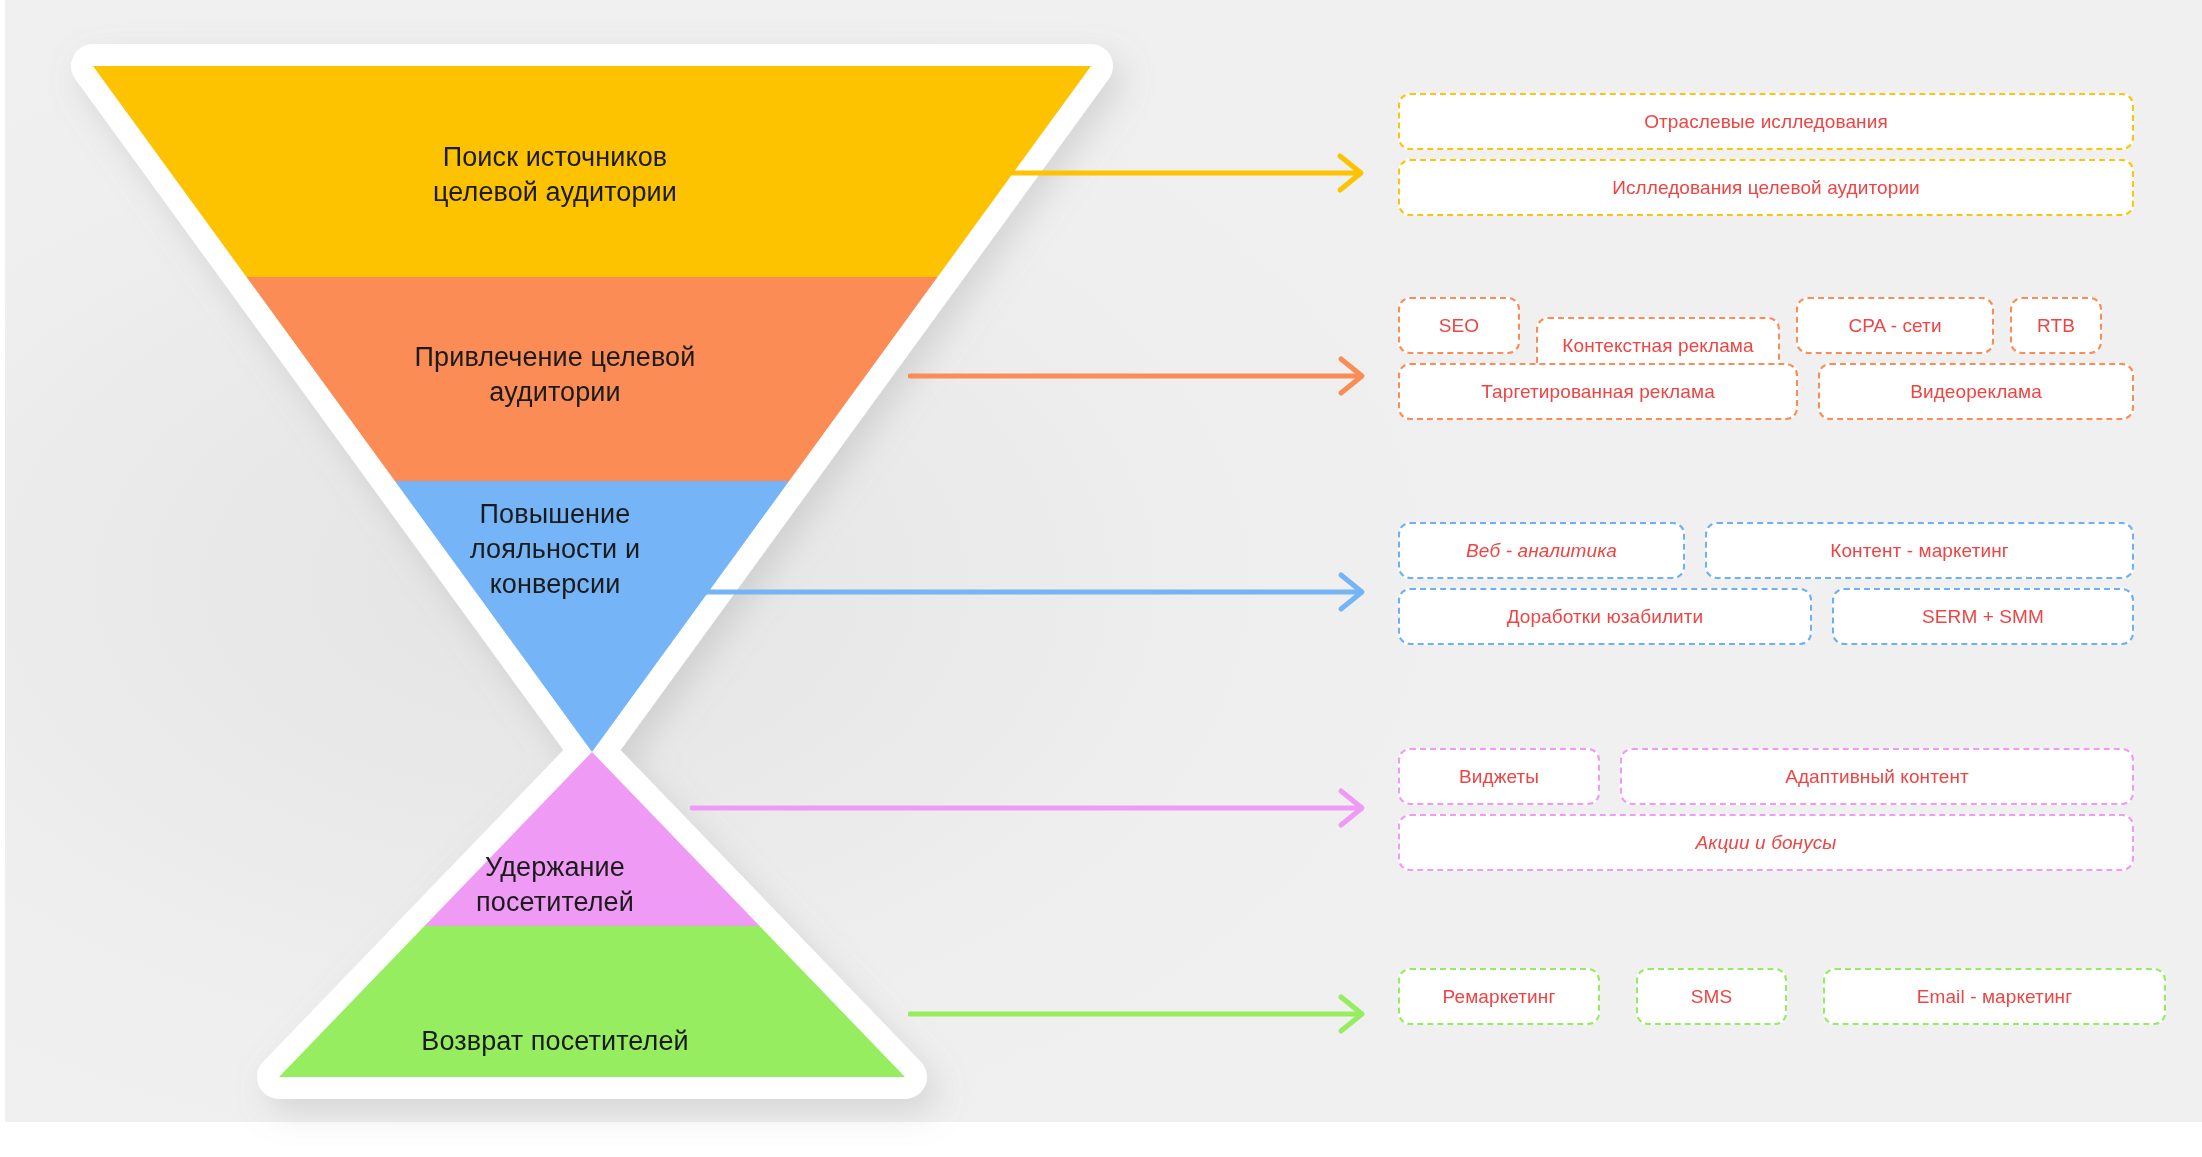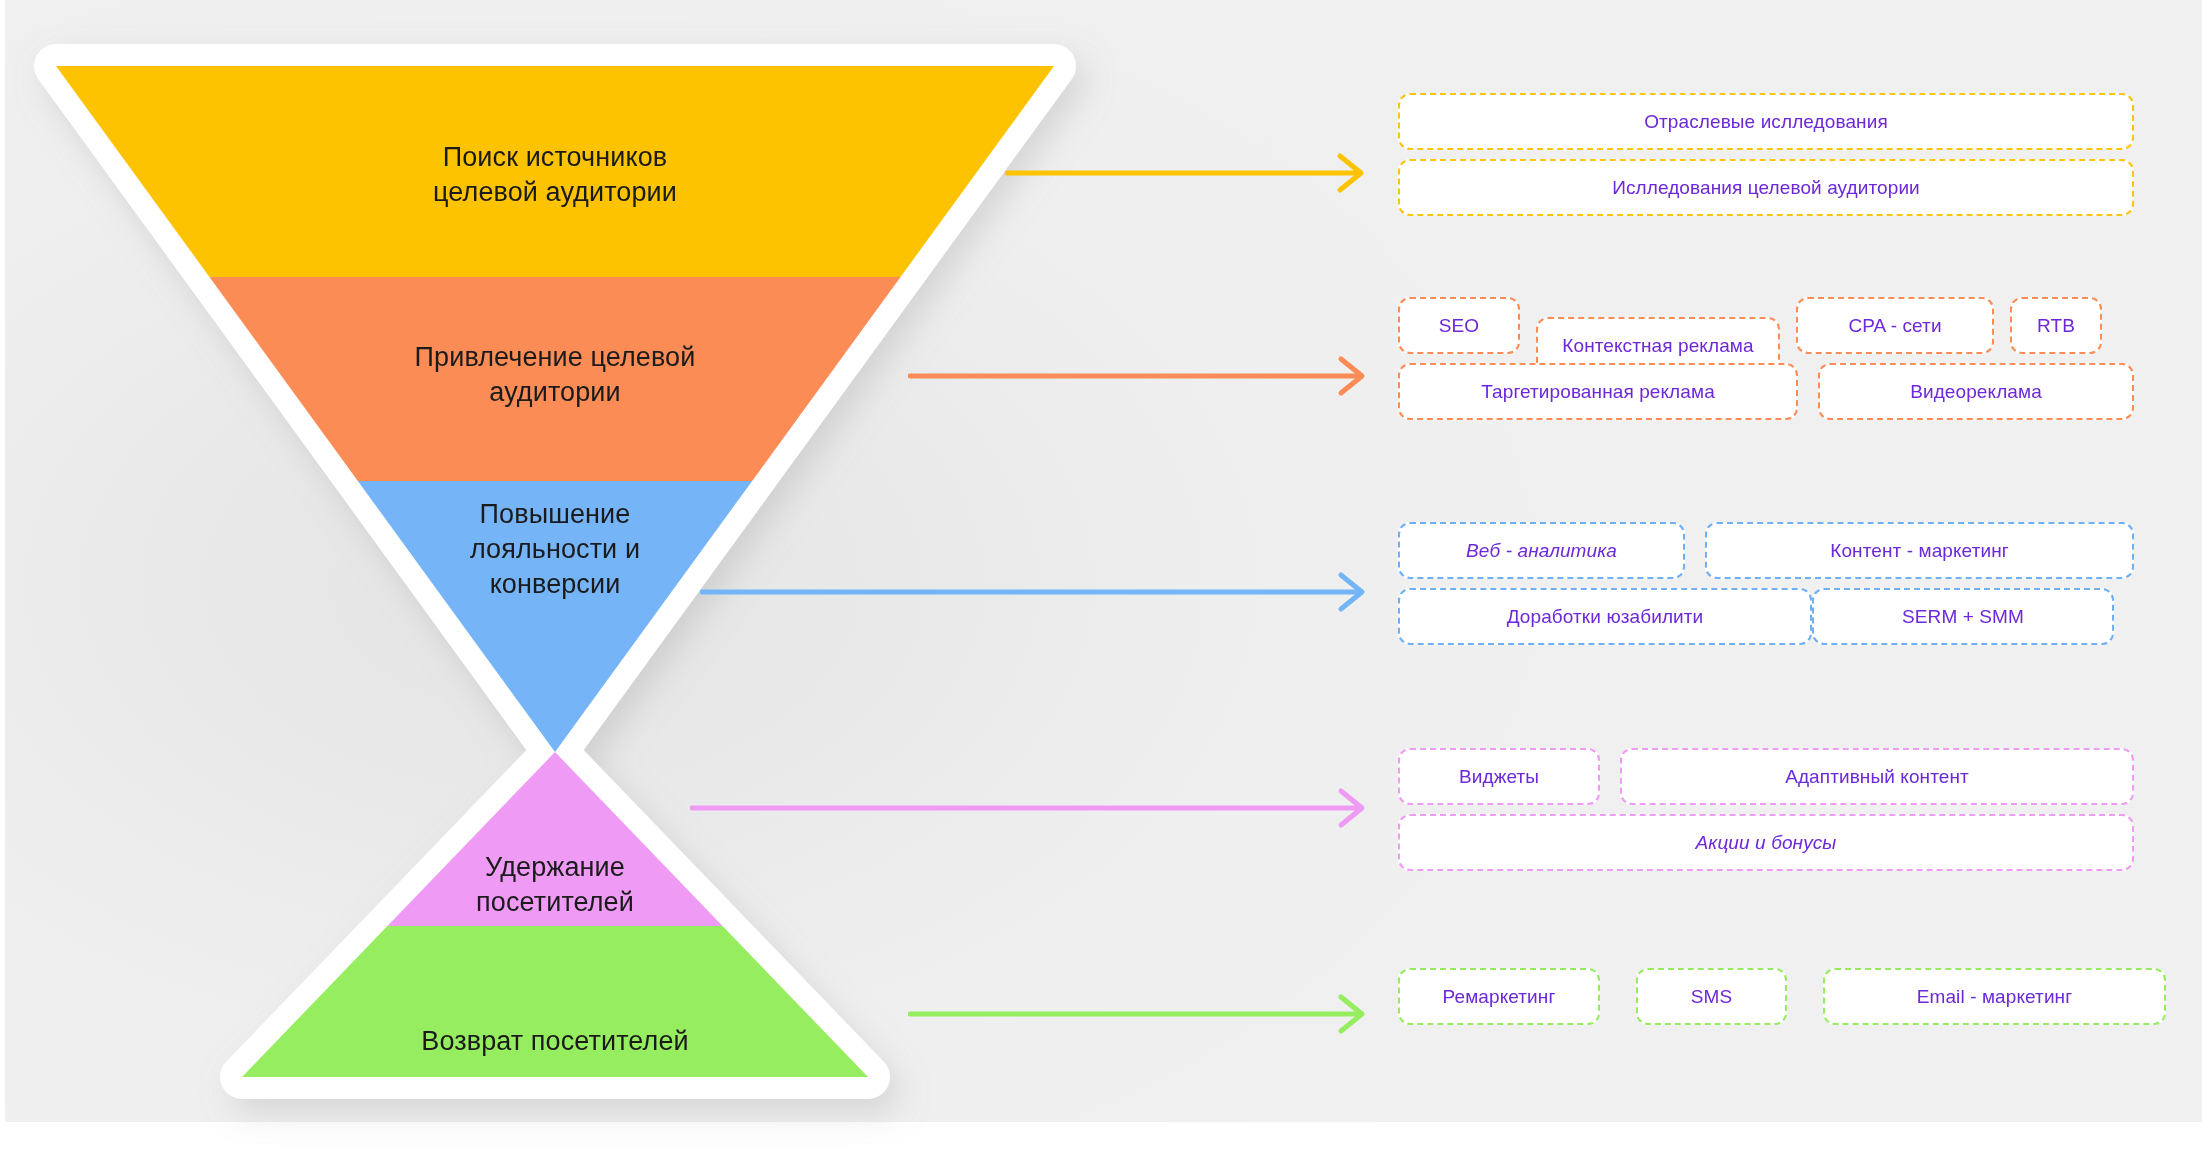--- a/index.html
+++ b/index.html
@@ -22,20 +22,21 @@
     background:
       radial-gradient(ellipse 1200px 760px at 24% 52%, #e4e4e4 0%, #eaeaea 36%, #efefef 62%, #f0f0f0 100%);
   }
 
   
   #funnel{
     position:absolute;
     left:0px; top:0px;
     width:1150px; height:1157px;
     pointer-events:none;
+    padding-left:37px;
   }
   #funnel svg{display:block;}
 
   .seg-label{
     position:absolute;
     text-align:center;
     color:#1b1b1b;
     font-size:27px;
     line-height:35px;
     letter-spacing:.1px;
@@ -57,21 +58,21 @@
   .card{
     background:#ffffff;
     border-radius:12px;
     border:2px dashed #ccc;
     display:flex;
     align-items:center;
     justify-content:center;
     box-sizing:border-box;
     height:57px;
     font-size:19px;
-    color:#6d28d9;
+    color:#ef4444;
     letter-spacing:.1px;
     white-space:nowrap;
   }
   .g-yellow .card{border-color:#fcc40c;}
   .g-orange .card{border-color:#fb8c55;}
   .g-blue   .card{border-color:#6fb0f5;}
   .g-pink   .card{border-color:#ef9bf5;}
   .g-green  .card{border-color:#94ec5e;}
 </style>
 </head>
@@ -179,21 +180,21 @@
     </div>
     <div class="row g-orange" style="left:0;top:363px;gap:20px;">
       <div class="card" style="width:400px;">Таргетированная реклама</div>
       <div class="card" style="width:316px;">Видеореклама</div>
     </div>
 
     <div class="row g-blue" style="left:0;top:522px;gap:20px;">
       <div class="card" style="width:287px;font-style:italic;">Веб - аналитика</div>
       <div class="card" style="width:429px;">Контент - маркетинг</div>
     </div>
-    <div class="row g-blue" style="left:0;top:588px;">
+    <div class="row g-blue" style="left:0;top:588px;gap:20px;">
       <div class="card" style="width:414px;">Доработки юзабилити</div>
       <div class="card" style="width:302px;">SERM + SMM</div>
     </div>
 
     <div class="row g-pink" style="left:0;top:748px;gap:20px;">
       <div class="card" style="width:202px;text-align:center;">Виджеты</div>
       <div class="card" style="width:514px;">Адаптивный контент</div>
     </div>
     <div class="row g-pink" style="left:0;top:814px;gap:20px;font-style:italic;">
       <div class="card" style="width:736px;">Акции и бонусы</div>

